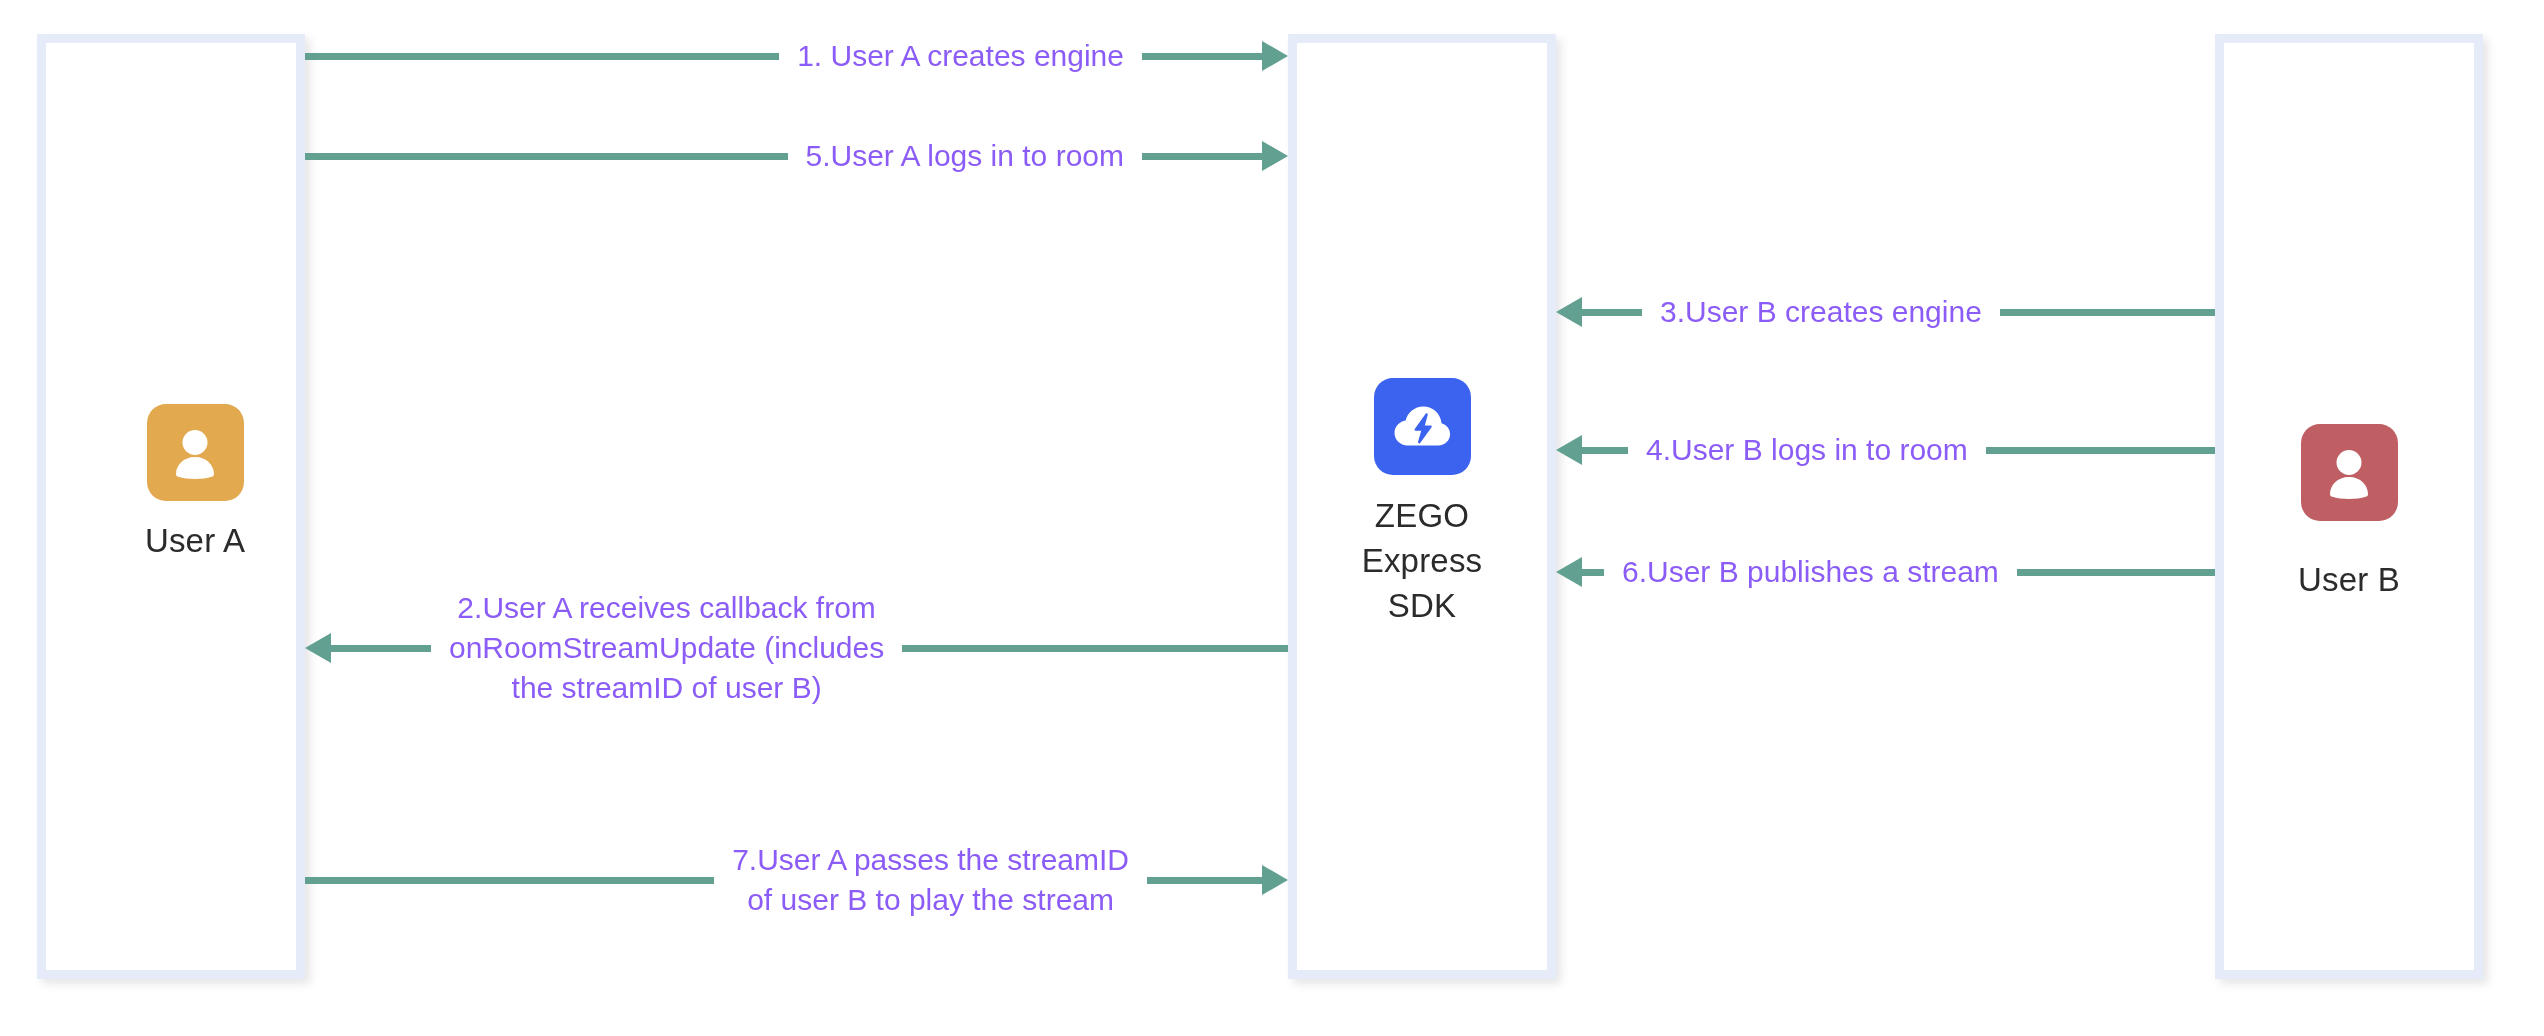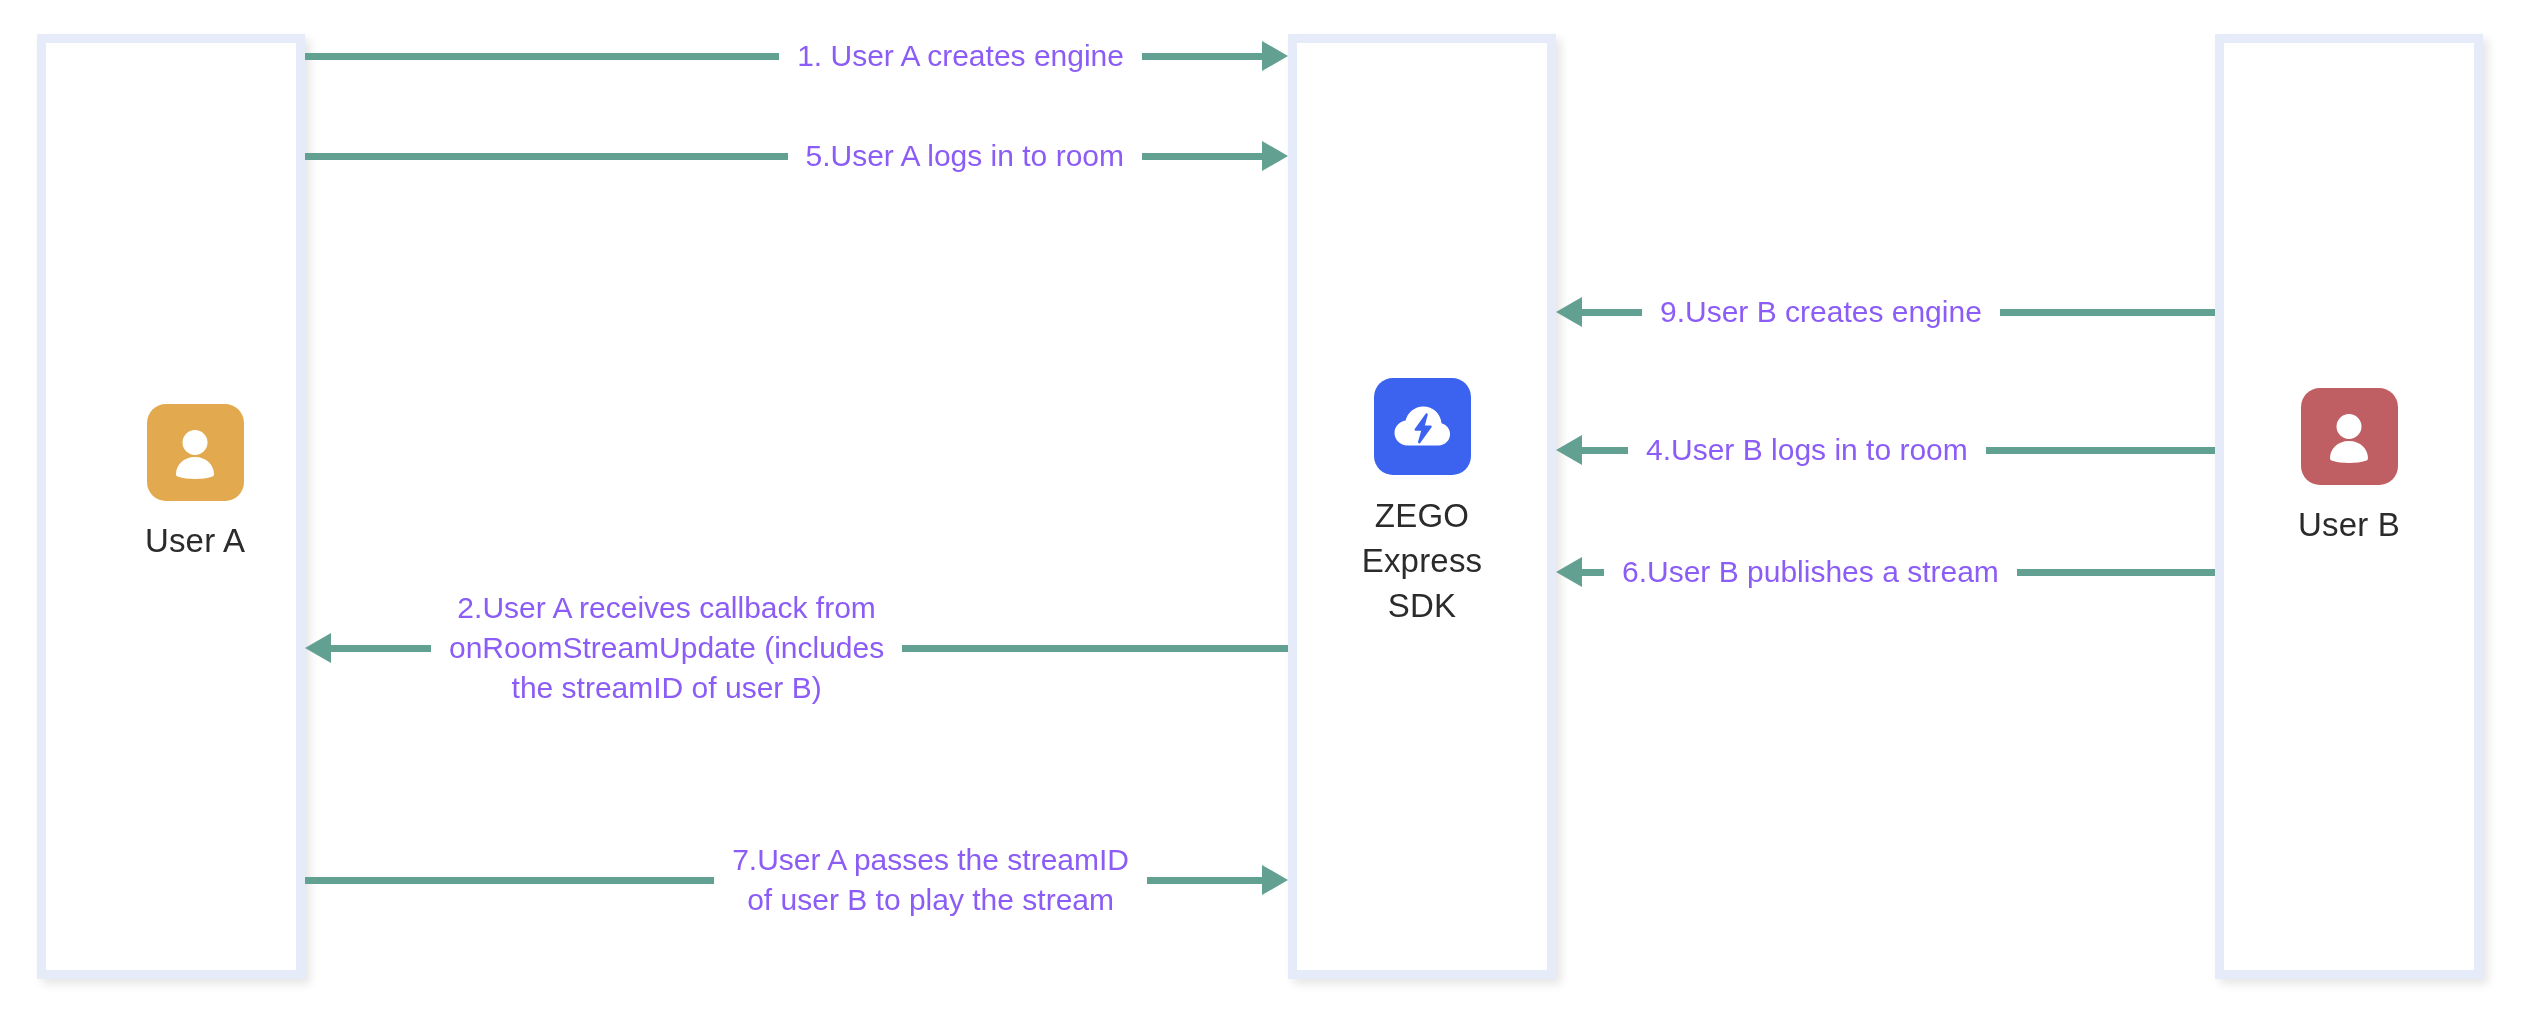--- a/index.html
+++ b/index.html
@@ -34,21 +34,21 @@
   .actor {
     position: absolute;
     display: flex;
     flex-direction: column;
     align-items: center;
     width: 268px;
     box-sizing: border-box;
   }
   #actor-a    { left: 37px;   top: 404px; margin-left: 24px; }
   #actor-zego { left: 1288px; top: 378px; }
-  #actor-b    { left: 2215px; top: 388px; }
+  #actor-b    { left: 2215px; top: 424px; gap: 19px; }
 
   .avatar {
     width: 97px;
     height: 97px;
     border-radius: 19px;
     display: flex;
     align-items: center;
     justify-content: center;
   }
   .avatar svg { display: block; }
@@ -159,21 +159,21 @@
   <div class="msg" id="msg-2">
     <div class="seg grow"></div>
     <div class="label">5.User A logs in to room</div>
     <div class="seg" style="width:120px;"></div>
     <div class="head right"></div>
   </div>
 
   <div class="msg" id="msg-3">
     <div class="head left"></div>
     <div class="seg" style="width:60px;"></div>
-    <div class="label">9.User B creates engine</div>
+    <div class="label">3.User B creates engine</div>
     <div class="seg grow"></div>
   </div>
 
   <div class="msg" id="msg-4">
     <div class="head left"></div>
     <div class="seg" style="width:46px;"></div>
     <div class="label">4.User B logs in to room</div>
     <div class="seg grow"></div>
   </div>
 

